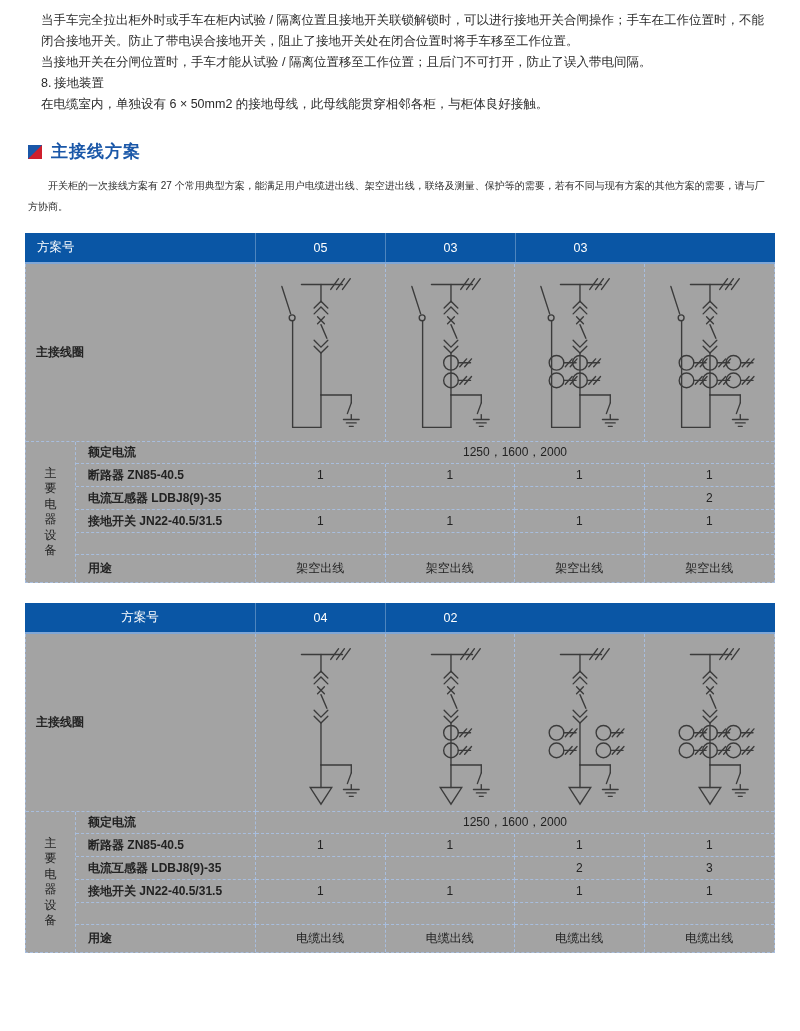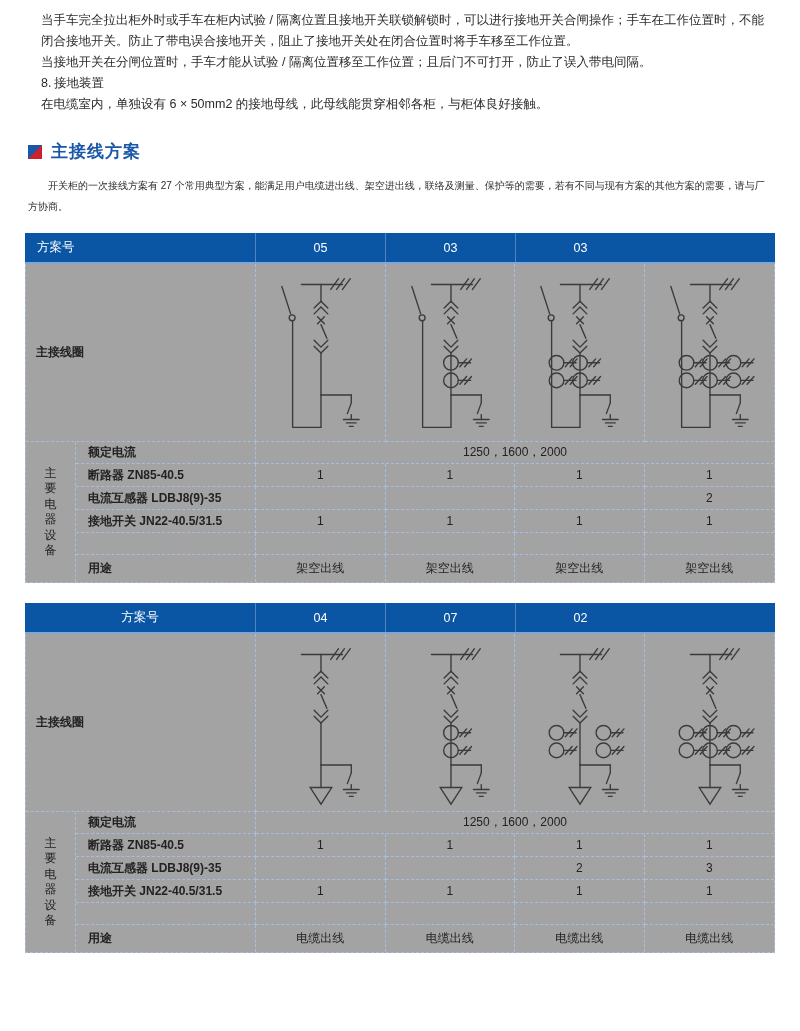--- a/index.html
+++ b/index.html
@@ -279,21 +279,20 @@
         <div class="cell ctr br" style="grid-area: 7 / 3;">架空出线</div>
         <div class="cell ctr br" style="grid-area: 7 / 4;">架空出线</div>
         <div class="cell ctr br" style="grid-area: 7 / 5;">架空出线</div>
         <div class="cell ctr" style="grid-area: 7 / 6;">架空出线</div>
       </div>
     </div>
     <div class="scheme-table">
       <div class="t-header">
         <div class="hcell hlabel center">方案号</div>
         <div class="hcell hnum">04</div>
-        <div class="hcell hnum">07</div>
         <div class="hcell hnum">02</div>
       </div>
       <div class="t-body">
         <div class="cell diag-label br bb" style="grid-area: 1 / 1 / auto / span 2;">主接线圈</div>
         <div class="cell diag-cell bb br" style="grid-area: 1 / 3;">
           <svg viewBox="0 0 130 180" width="128" height="176">
             <g stroke="#3b3b3b" stroke-width="1.4" fill="none" stroke-linecap="round">
               <polyline points="46,20 88,20"></polyline>
               <polyline points="76,25 84,14"></polyline>
               <polyline points="82,25 90,14"></polyline>

